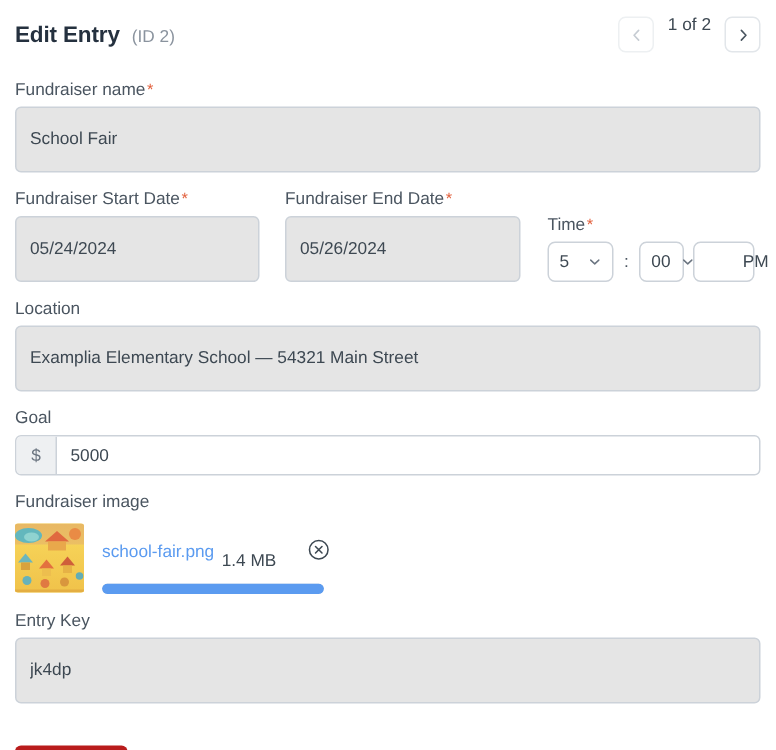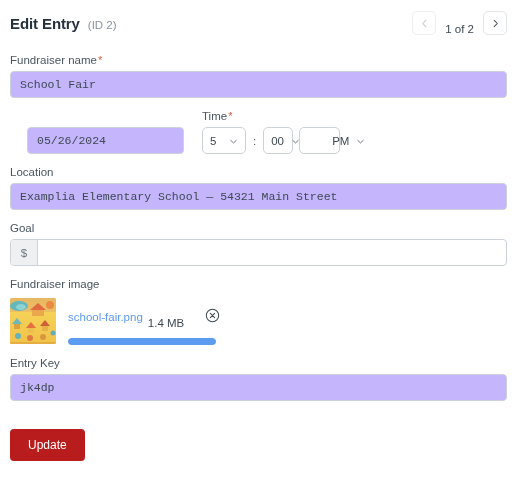--- a/index.html
+++ b/index.html
@@ -42,21 +42,21 @@
     font-weight: bold;
     color: #25313f;
     letter-spacing: -0.1px;
   }
   .title-id {
     font-size: 11.5px;
     color: #8a939e;
   }
   .pager {
     display: flex;
-    align-items: flex-end;
+    align-items: flex-start;
     gap: 9px;
   }
   .pager-btn {
     width: 24px;
     height: 24px;
     border: 1px solid #e2e6ea;
     border-radius: 5px;
     background: #ffffff;
     display: flex;
     align-items: center;
@@ -83,27 +83,27 @@
     margin-bottom: 5px;
     display: block;
   }
   .req {
     color: #e2603d;
     font-size: 11px;
     margin-left: 1px;
   }
   .input {
     width: 100%;
-    height: 27px;
+    height: 44px;
     border: 1px solid #ccd2d9;
     border-radius: 4px;
-    background: #c4b5fd;
+    background: #e5e5e5;
     box-sizing: border-box;
     padding: 0 9px;
-    font-family: Liberation Mono, monospace;
+    font-family: Liberation Sans, sans-serif;
     font-size: 11.5px;
     color: #3d4852;
     outline: none;
   }
   .input::placeholder { color: #a9b1ba; }
 
   
   .row {
     display: flex;
     align-items: flex-end;
@@ -282,22 +282,31 @@
   </div>
 
   <div class="field">
     <label class="label">
       <span>Fundraiser name</span><span class="req">*</span>
     </label>
     <input class="input" type="text" value="School Fair" style="">
   </div>
 
   <div class="row">
+    <div class="col-start">
+      <label class="label">
+        <span>Fundraiser Start Date</span><span class="req">*</span>
+      </label>
+      <input class="input" type="text" value="05/24/2024" style="">
+    </div>
 
     <div class="col-end">
+      <label class="label">
+        <span>Fundraiser End Date</span><span class="req">*</span>
+      </label>
       <input class="input" type="text" value="05/26/2024" style="">
     </div>
 
     <div class="col-time">
       <label class="label">
         <span>Time</span><span class="req">*</span>
       </label>
       <div class="selects">
         <div class="select select-hour">
           <span class="select-val">5</span>
@@ -330,20 +339,21 @@
 
   <div class="field">
     <label class="label">Location</label>
     <input class="input" type="text" value="Examplia Elementary School — 54321 Main Street" style="">
   </div>
 
   <div class="field">
     <label class="label">Goal</label>
     <div class="goal-group">
       <span class="goal-addon">$</span>
+      <input class="goal-input" type="text" value="5000" style="">
     </div>
   </div>
 
   <div class="field">
     <label class="label">Fundraiser image</label>
     <div class="file-row">
       <div class="thumb">
         <svg width="46" height="46" viewBox="0 0 46 46">
           <defs>
             <linearGradient id="sky" x1="0" y1="0" x2="0" y2="1">

